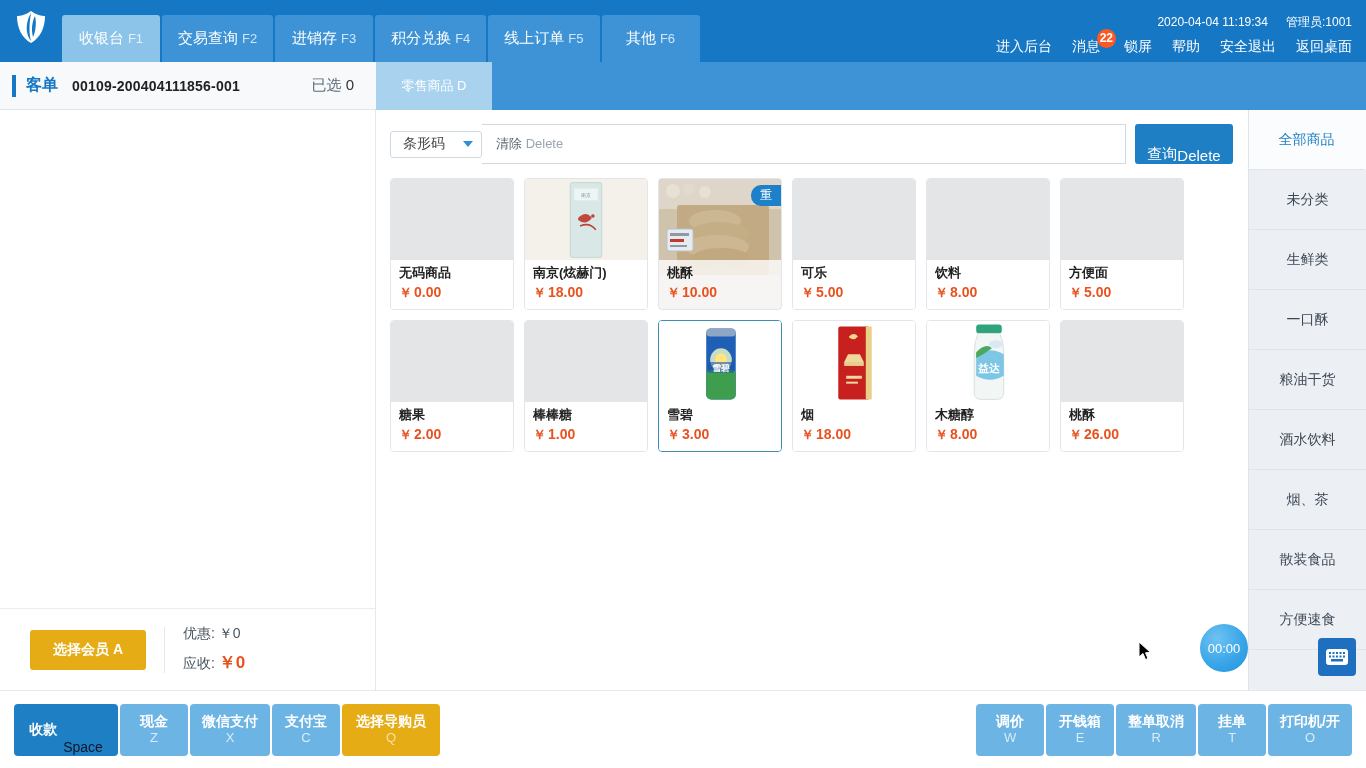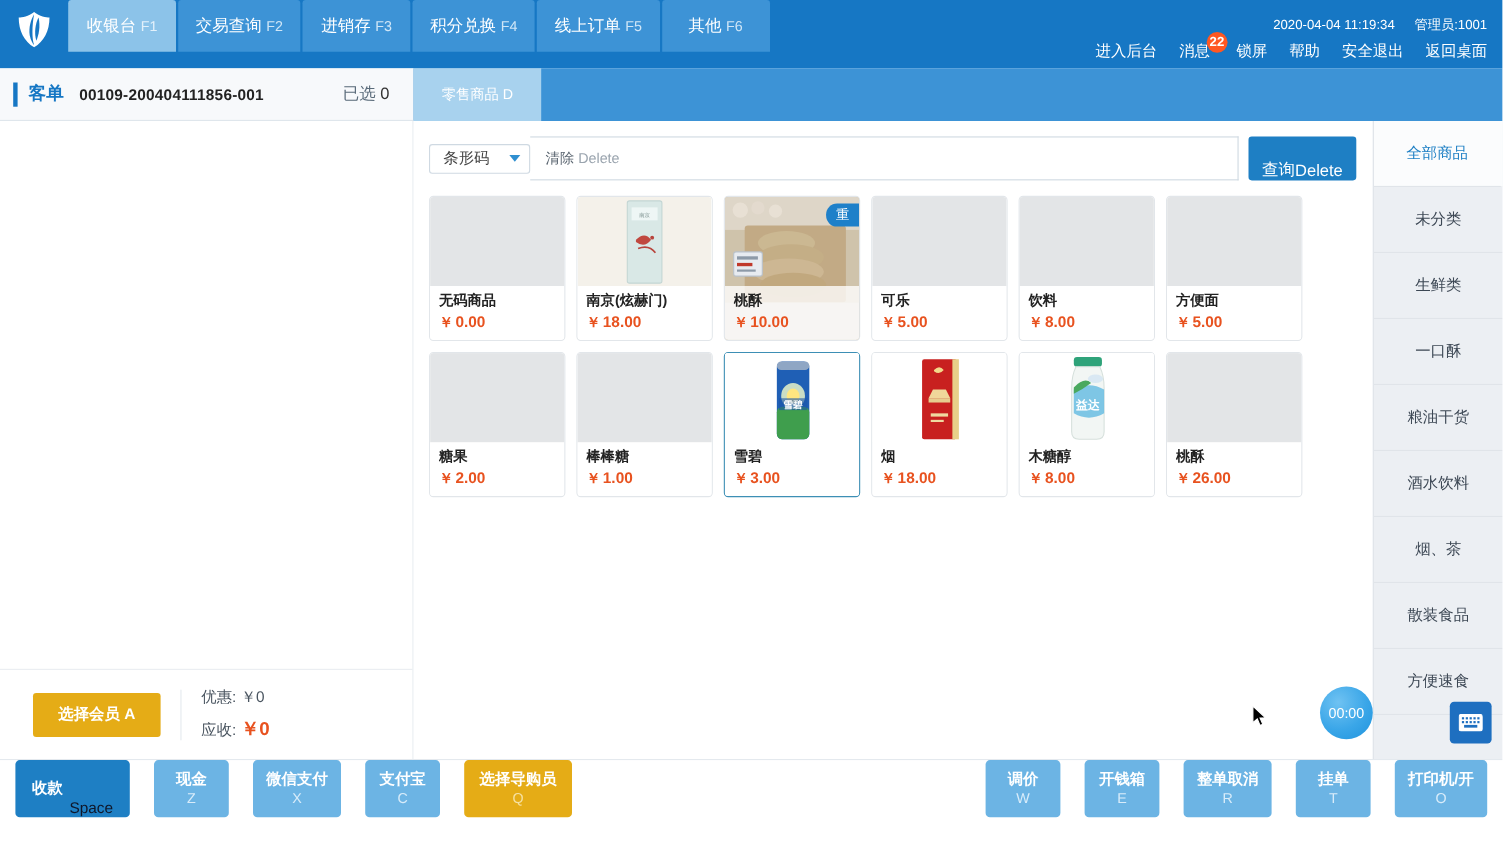--- a/index.html
+++ b/index.html
@@ -15,21 +15,21 @@
   
   .topbar {
     height: 62px; background: #1677c4; flex: 0 0 62px;
     display: flex; align-items: flex-end; position: relative;
   }
   .logo {
     width: 62px; height: 62px; display: flex; align-items: center; justify-content: center;
     flex: 0 0 62px; padding-bottom: 8px;
   }
   .logo svg { display: block; }
-  .navtabs { display: flex; align-items: flex-start; height: 62px; gap: 2px; padding-bottom: 0; }
+  .navtabs { display: flex; align-items: flex-end; height: 62px; gap: 2px; padding-bottom: 0; }
   .navtab {
     height: 47px; min-width: 98px; padding: 0 16px;
     background: #3d93d6; color: #ffffff;
     display: flex; align-items: center; justify-content: center;
     font-size: 15px; border-radius: 3px 3px 0 0; cursor: pointer;
     white-space: nowrap;
   }
   .navtab .fk { font-size: 13px; color: #cfe6f7; margin-left: 4px; font-weight: normal; }
   .navtab.active { background: #8cc3e9; color: #ffffff; }
   .navtab.active .fk { color: #e3f1fb; }
@@ -173,21 +173,21 @@
     position: absolute; right: 118px; bottom: 18px; width: 48px; height: 48px;
     border-radius: 50%;
     background: radial-gradient(circle at 35% 30%, #6fc2f2 0%, #3aa6e8 55%, #1f93dd 100%);
     color: #fff; font-size: 13px; display: flex; align-items: center; justify-content: center;
     z-index: 11; cursor: pointer;
   }
 
   
   .bottombar {
     height: 78px; flex: 0 0 78px; background: #ffffff; border-top: 1px solid #e4e9ee;
-    display: flex; align-items: flex-start; padding: 0 14px; gap: 22px;
+    display: flex; align-items: center; padding: 0 14px; gap: 2px;
   }
   .abtn {
     height: 52px; border-radius: 4px; border: none; cursor: pointer; color: #ffffff;
     font-family: inherit; display: flex; flex-direction: column; align-items: center;
     justify-content: center; line-height: 1.25; background: #6cb4e4; padding: 0 12px;
     min-width: 68px;
   }
   .abtn .t { font-size: 14px; font-weight: bold; }
   .abtn .k { font-size: 13px; color: #d8ecfa; }
   .abtn.primary { background: #1e7fc4; min-width: 104px; flex-direction: row; gap: 6px; }

